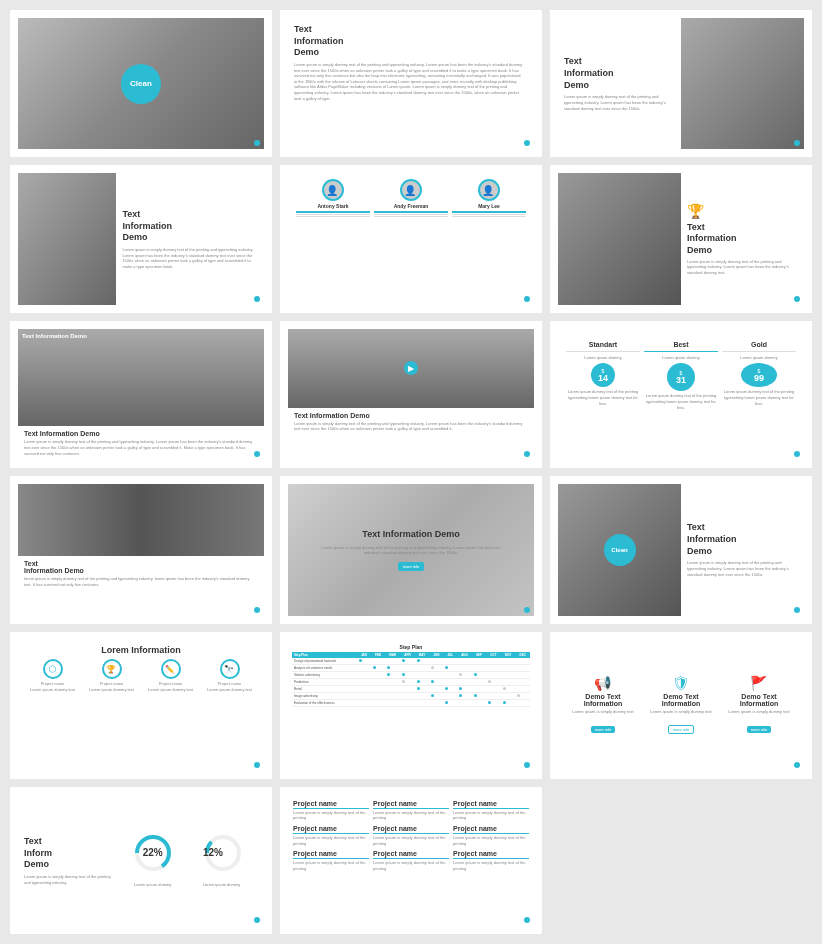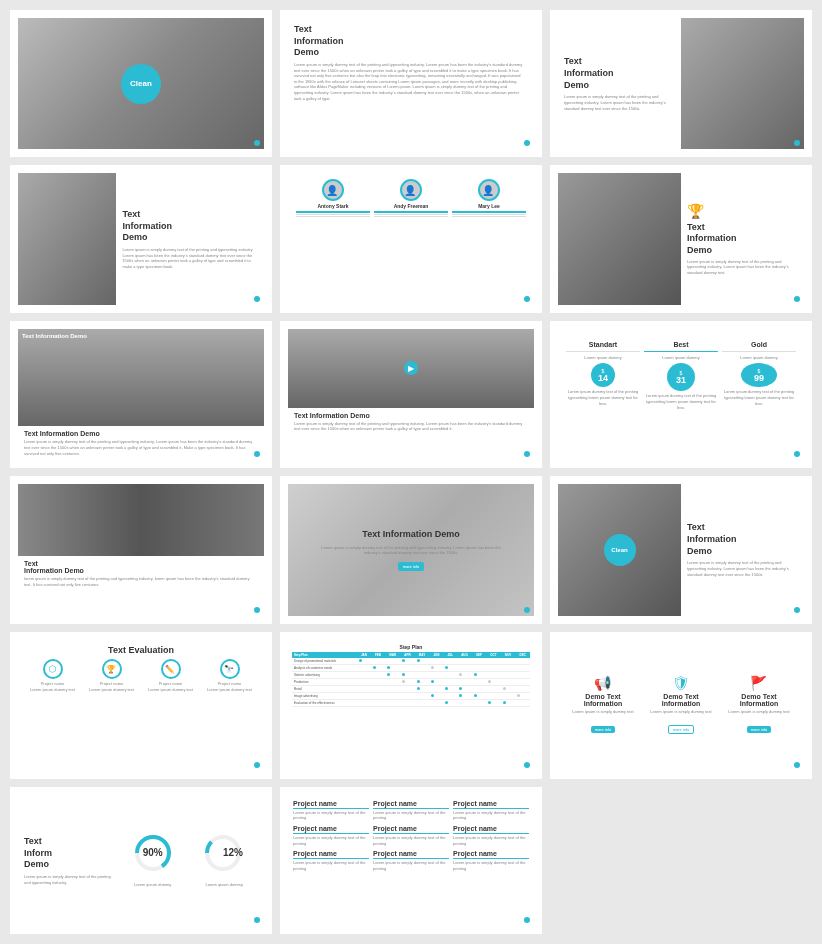--- a/index.html
+++ b/index.html
@@ -351,21 +351,21 @@
         <div class="title-md" style="margin-bottom:3px">Text<br>Information<br>Demo</div>
         <div class="text-tiny">Lorem ipsum is simply dummy text of the printing and typesetting industry. Lorem ipsum has been the industry's standard dummy text ever since the 1500s.</div>
       </div>
       <div class="dot-nav"></div>
     </div>
   </div>
 
   <div class="slide">
     <div class="slide-inner" style="padding:5px">
       <div style="text-align:center;margin-bottom:3px">
-        <div class="title-md">Text Evaluation</div>
+        <div class="title-md">Lorem Information</div>
       </div>
       <div style="display:flex;justify-content:space-around;margin-bottom:3px">
         <div style="text-align:center;flex:1">
           <div class="icon-circle">
               <span style="font-size:9px">⬡</span>
             </div>
           <div class="text-tiny">Project name</div>
           <div class="text-tiny" style="color:#888">Lorem ipsum dummy text</div>
         </div>
         <div style="text-align:center;flex:1">
@@ -552,24 +552,24 @@
       <div style="width:40%;display:flex;flex-direction:column;justify-content:center">
         <div class="title-lg" style="font-size:9px">Text<br>Inform<br>Demo</div>
         <div class="text-tiny" style="margin-top:3px">Lorem ipsum is simply dummy text of the printing and typesetting industry.</div>
       </div>
       <div style="flex:1;display:flex;align-items:center;justify-content:space-around">
         <div style="text-align:center">
           <svg width="40" height="40" viewBox="0 0 40 40">
             <circle cx="20" cy="20" r="16" fill="none" stroke="#eee" stroke-width="4"></circle>
             <circle cx="20" cy="20" r="16" fill="none" stroke="#2bbcd4" stroke-width="4" stroke-dasharray="65.4 34.6" stroke-dashoffset="25" transform="rotate(-90 20 20)"></circle>
           </svg>
-          <div style="font-size:10px;font-weight:bold;color:#333;margin-top:-30px;position:relative;z-index:1;margin-bottom:24px">90%</div>
+          <div style="font-size:10px;font-weight:bold;color:#333;margin-top:-30px;position:relative;z-index:1;margin-bottom:24px">22%</div>
           <div class="text-tiny">Lorem ipsum dummy</div>
         </div>
-        <div style="text-align:right">
+        <div style="text-align:left">
           <svg width="40" height="40" viewBox="0 0 40 40">
             <circle cx="20" cy="20" r="16" fill="none" stroke="#eee" stroke-width="4"></circle>
             <circle cx="20" cy="20" r="16" fill="none" stroke="#2bbcd4" stroke-width="4" stroke-dasharray="12.1 87.9" stroke-dashoffset="25" transform="rotate(-90 20 20)"></circle>
           </svg>
           <div style="font-size:10px;font-weight:bold;color:#333;margin-top:-30px;position:relative;z-index:1;margin-bottom:24px">12%</div>
           <div class="text-tiny">Lorem ipsum dummy</div>
         </div>
       </div>
       <div class="dot-nav"></div>
     </div>

